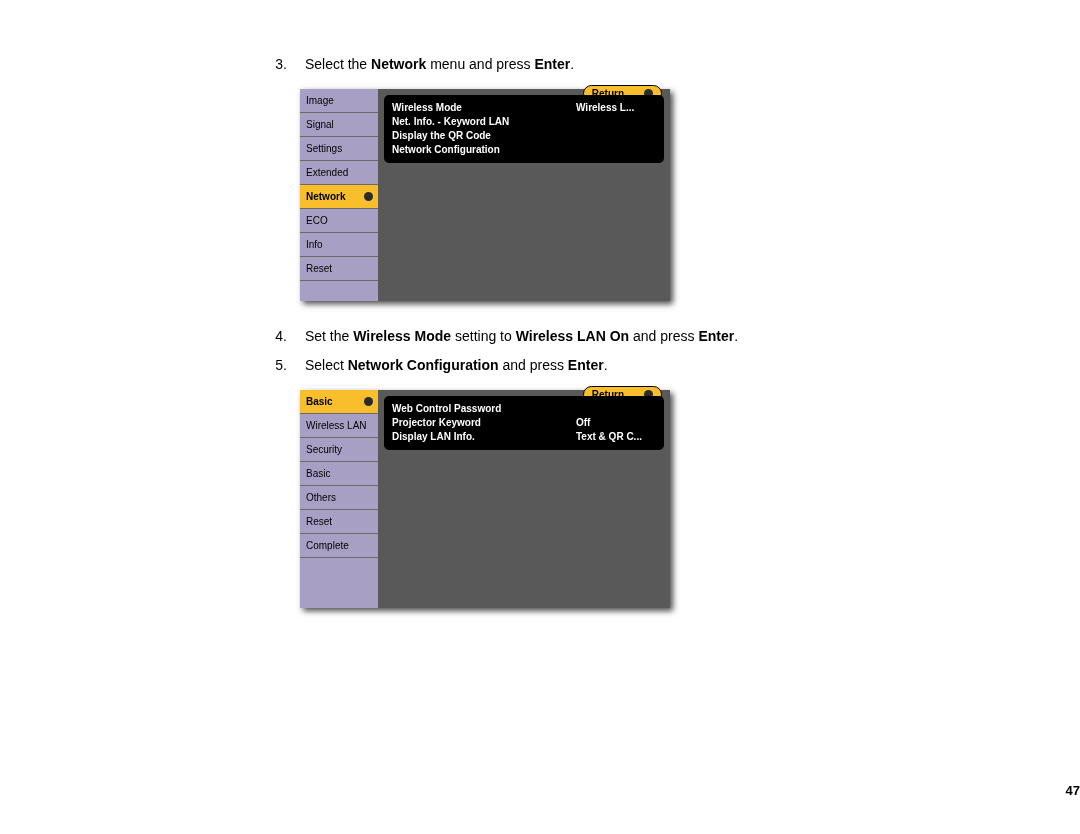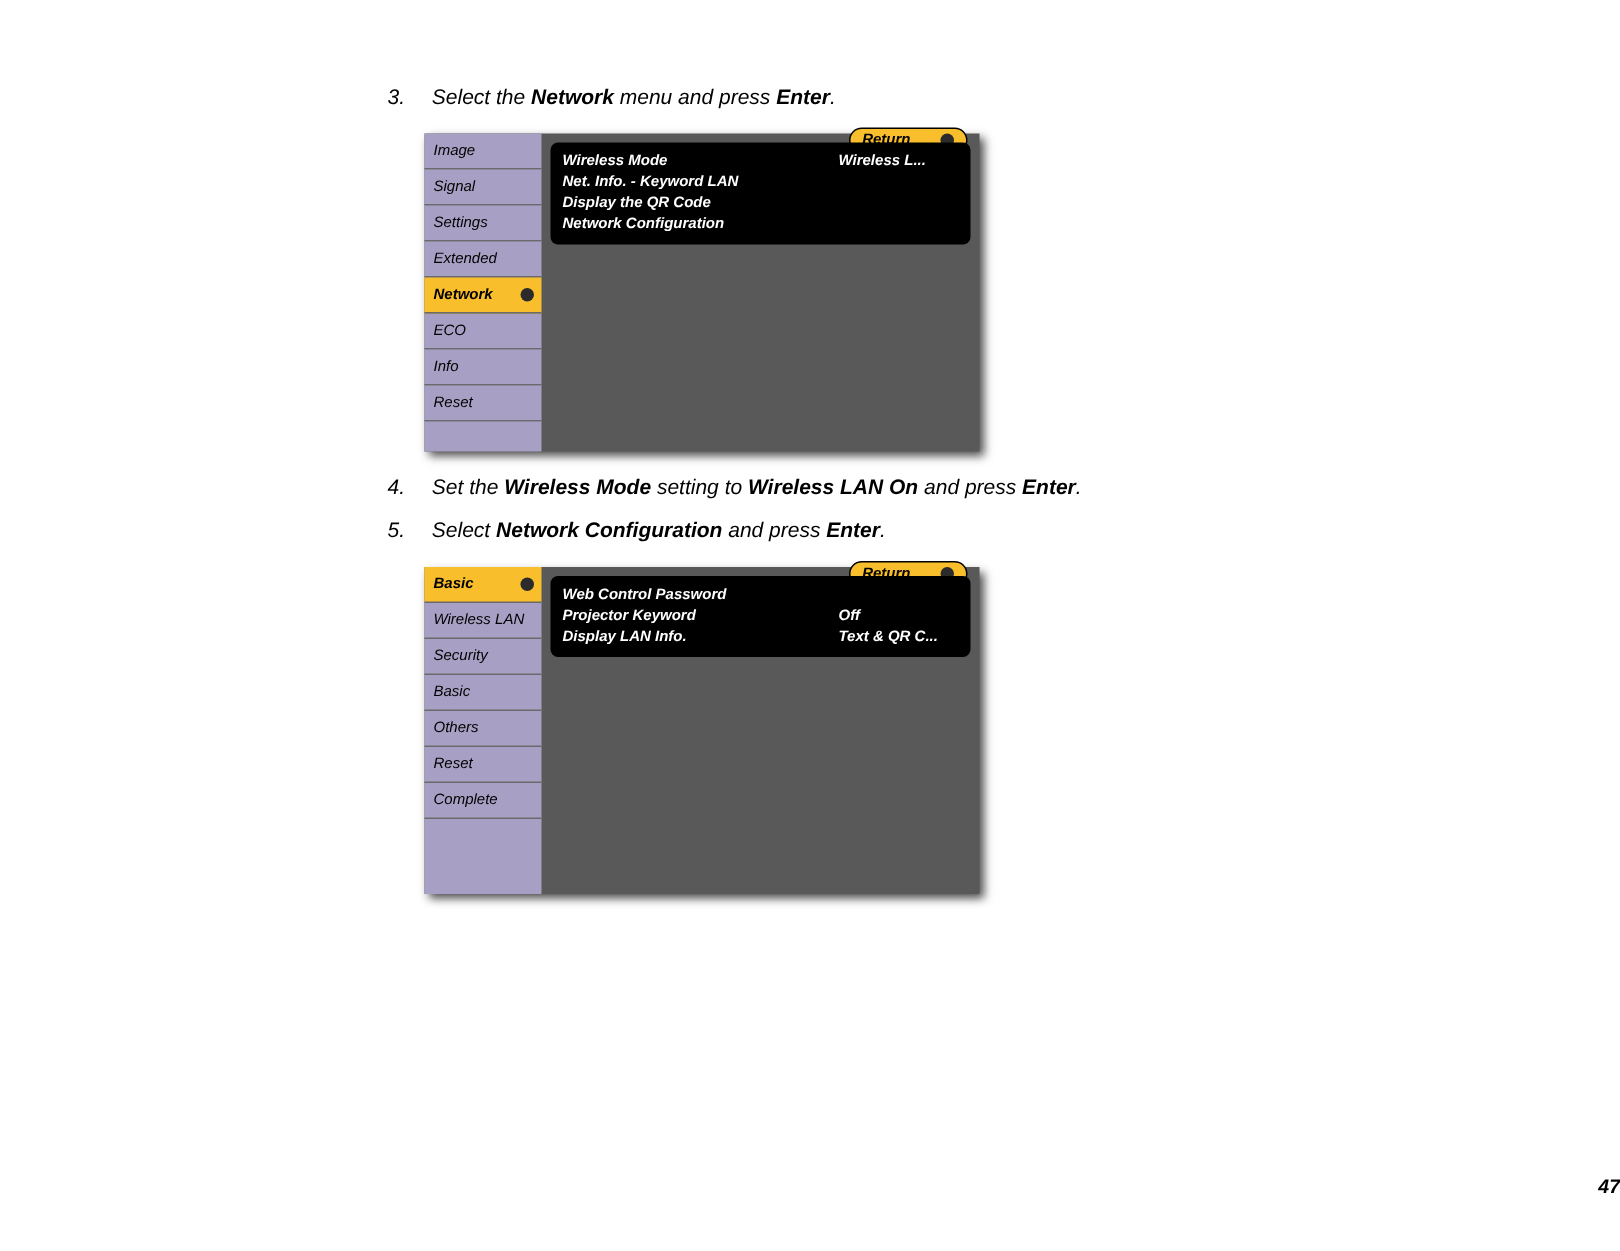--- a/index.html
+++ b/index.html
@@ -5,45 +5,44 @@
   html, body {
     margin: 0;
     padding: 0;
     width: 1080px;
     height: 834px;
     background: #ffffff;
     font-family: Arial, Helvetica, sans-serif;
     color: #000;
   }
   .page {
-    padding: 55px 0 0 0;
+    padding: 55px 0 0 17px;
     position: relative;
     height: 100%;
     box-sizing: border-box;
-    font-style: italic;
   }
   .step {
     font-size: 14px;
     line-height: 1.4;
     margin: 0 0 10px 0;
   }
   .step .num {
     display: inline-block;
     width: 26px;
     text-align: right;
     margin-left: 244px;
   }
   .step .txt {
     margin-left: 14px;
   }
   .step b { font-weight: bold; }
   .menu {
     margin-left: 283px;
     margin-top: 14px;
-    margin-bottom: 14px;
+    margin-bottom: 26px;
     width: 370px;
     height: 212px;
     position: relative;
     background: #595959;
     box-shadow: 3px 3px 6px rgba(0,0,0,0.7);
   }
   .menu .sidebar {
     position: absolute;
     left: 0; top: 0;
     width: 78px;

